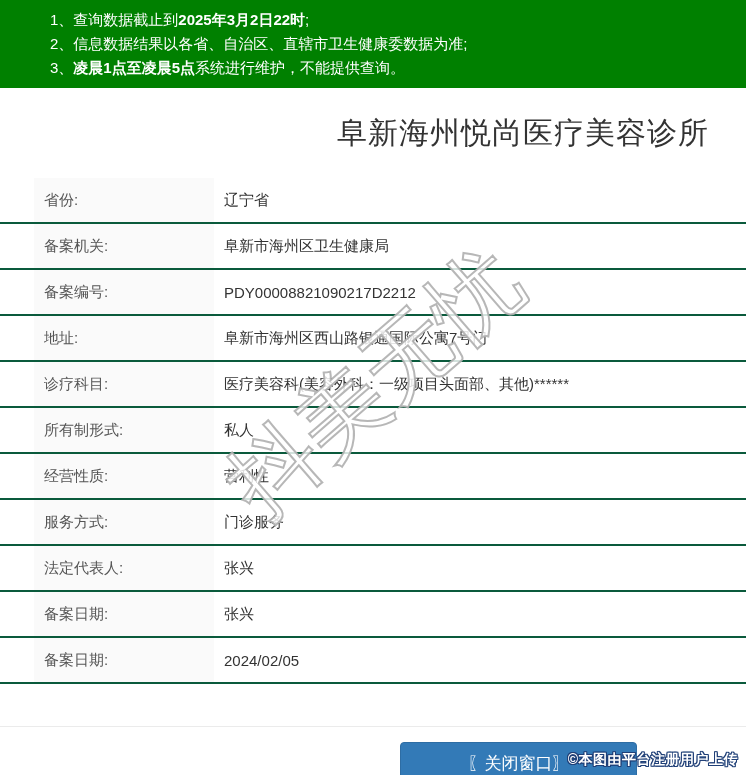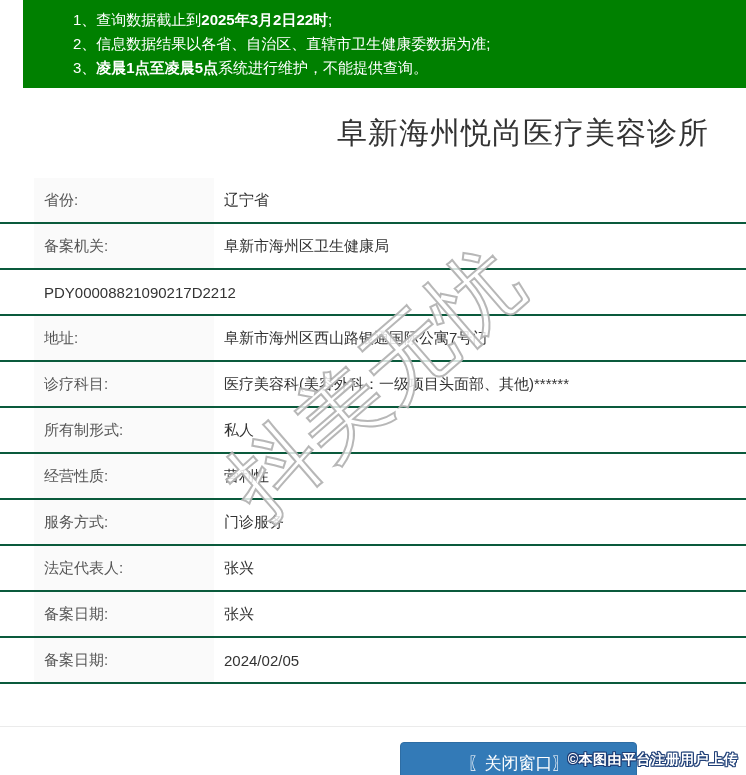--- a/index.html
+++ b/index.html
@@ -16,21 +16,20 @@
     width:746px;height:775px;overflow:hidden;position:relative;
     background:#ffffff;
     font-family:"Liberation Sans","DejaVu Sans",sans-serif;
   }
   
   .notice-bar{
     background:var(--header_bg);
     color:#ffffff;
     padding:8px 20px 8px 50px;
     height:88px;
-    margin-left:23px;
   }
   .notice-line{
     font-size:15px;
     line-height:24px;
     white-space:nowrap;
   }
   .notice-line b{font-weight:bold;}
   
   .title-area{
     height:90px;
@@ -134,20 +133,21 @@
 <div class="info-table">
   <div class="info-row">
     <div class="cell label">省份:</div>
     <div class="cell value">辽宁省</div>
   </div>
   <div class="info-row">
     <div class="cell label">备案机关:</div>
     <div class="cell value">阜新市海州区卫生健康局</div>
   </div>
   <div class="info-row">
+    <div class="cell label">备案编号:</div>
     <div class="cell value">PDY00008821090217D2212</div>
   </div>
   <div class="info-row">
     <div class="cell label">地址:</div>
     <div class="cell value">阜新市海州区西山路银通国际公寓7号门</div>
   </div>
   <div class="info-row">
     <div class="cell label">诊疗科目:</div>
     <div class="cell value">医疗美容科(美容外科：一级项目头面部、其他)******</div>
   </div>

